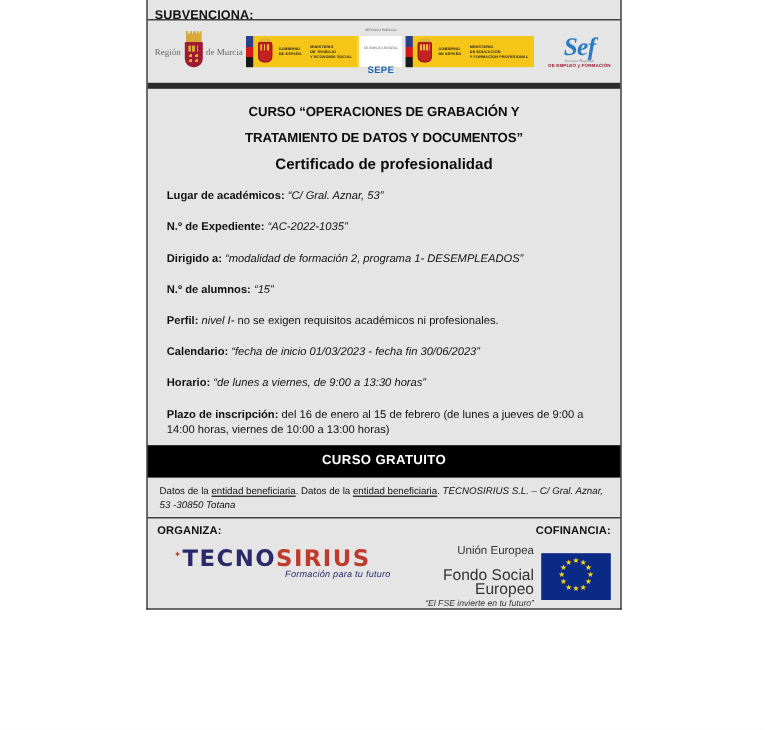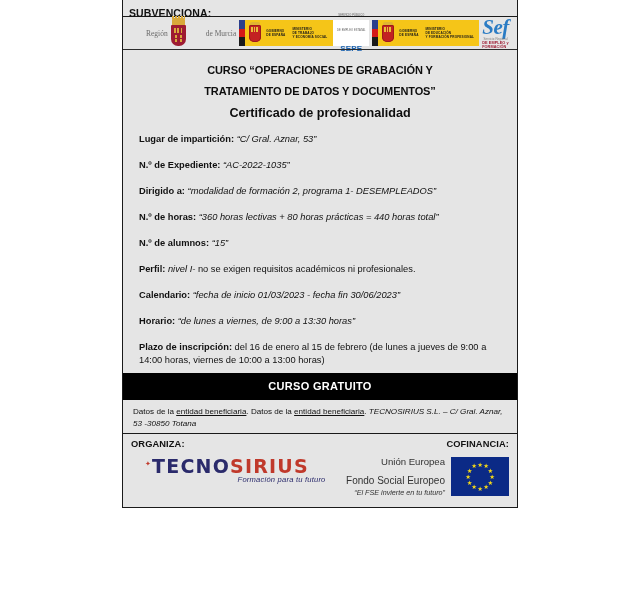--- a/index.html
+++ b/index.html
@@ -55,21 +55,20 @@
     display: flex;
     align-items: center;
     gap: 2px;
     flex: 0 0 auto;
   }
   .murcia-txt {
     font-size: 7.5px;
     color: #6b6b6b;
     font-family: "Liberation Serif", serif;
     white-space: nowrap;
-    margin-left: 17px;
   }
   .shield-wrap { position: relative; width: 17px; height: 30px; }
   .crown {
     position: absolute; left: 2px; top: 0;
     width: 13px; height: 7px;
     background: #d9a93a;
     border-radius: 2px 2px 0 0;
   }
   .crown:before {
     content: "";
@@ -294,21 +293,21 @@
 
   
   .eu-row {
     display: flex;
     align-items: center;
     justify-content: flex-end;
     gap: 6px;
   }
   .eu-texts { text-align: right; }
   .eu-t1 { font-size: 9.6px; color: #333; line-height: 14px; }
-  .eu-t2 { font-size: 10px; color: #333; line-height: 12px; margin-top: 6px; }
+  .eu-t2 { font-size: 13px; color: #333; line-height: 12px; margin-top: 6px; }
   .eu-t3 { font-size: 7.2px; color: #333; font-style: italic; line-height: 11px; }
   .eu-flag {
     width: 58px; height: 39px;
     background: #0b2a86;
     position: relative;
     flex: 0 0 auto;
   }
   .eu-star {
     position: absolute;
     color: #f5d917;
@@ -392,34 +391,30 @@
     <div class="blackbar-sep"></div>
 
     <div class="title-block">
       <div class="title-line">CURSO “OPERACIONES DE GRABACIÓN Y</div>
       <div class="title-line">TRATAMIENTO DE DATOS Y DOCUMENTOS”</div>
       <div class="subtitle">Certificado de profesionalidad</div>
     </div>
 
     <div class="fields">
       <div class="field">
-        <span class="f-label">Lugar de impartición:</span>
+        <span class="f-label">Lugar de académicos:</span>
         <span class="f-val">“C/ Gral. Aznar, 53”</span>
       </div>
       <div class="field">
         <span class="f-label">N.º de Expediente:</span>
         <span class="f-val">“AC-2022-1035”</span>
       </div>
       <div class="field">
         <span class="f-label">Dirigido a:</span>
         <span class="f-val">“modalidad de formación 2, programa 1- DESEMPLEADOS”</span>
-      </div>
-      <div class="field">
-        <span class="f-label">N.º de horas:</span>
-        <span class="f-val">“360 horas lectivas + 80 horas prácticas = 440 horas total”</span>
       </div>
       <div class="field">
         <span class="f-label">N.º de alumnos:</span>
         <span class="f-val">“15”</span>
       </div>
       <div class="field">
         <span class="f-label">Perfil:</span>
         <span class="f-val">nivel I-</span><span class="f-val-plain"> no se exigen requisitos académicos ni profesionales.</span>
       </div>
       <div class="field">

